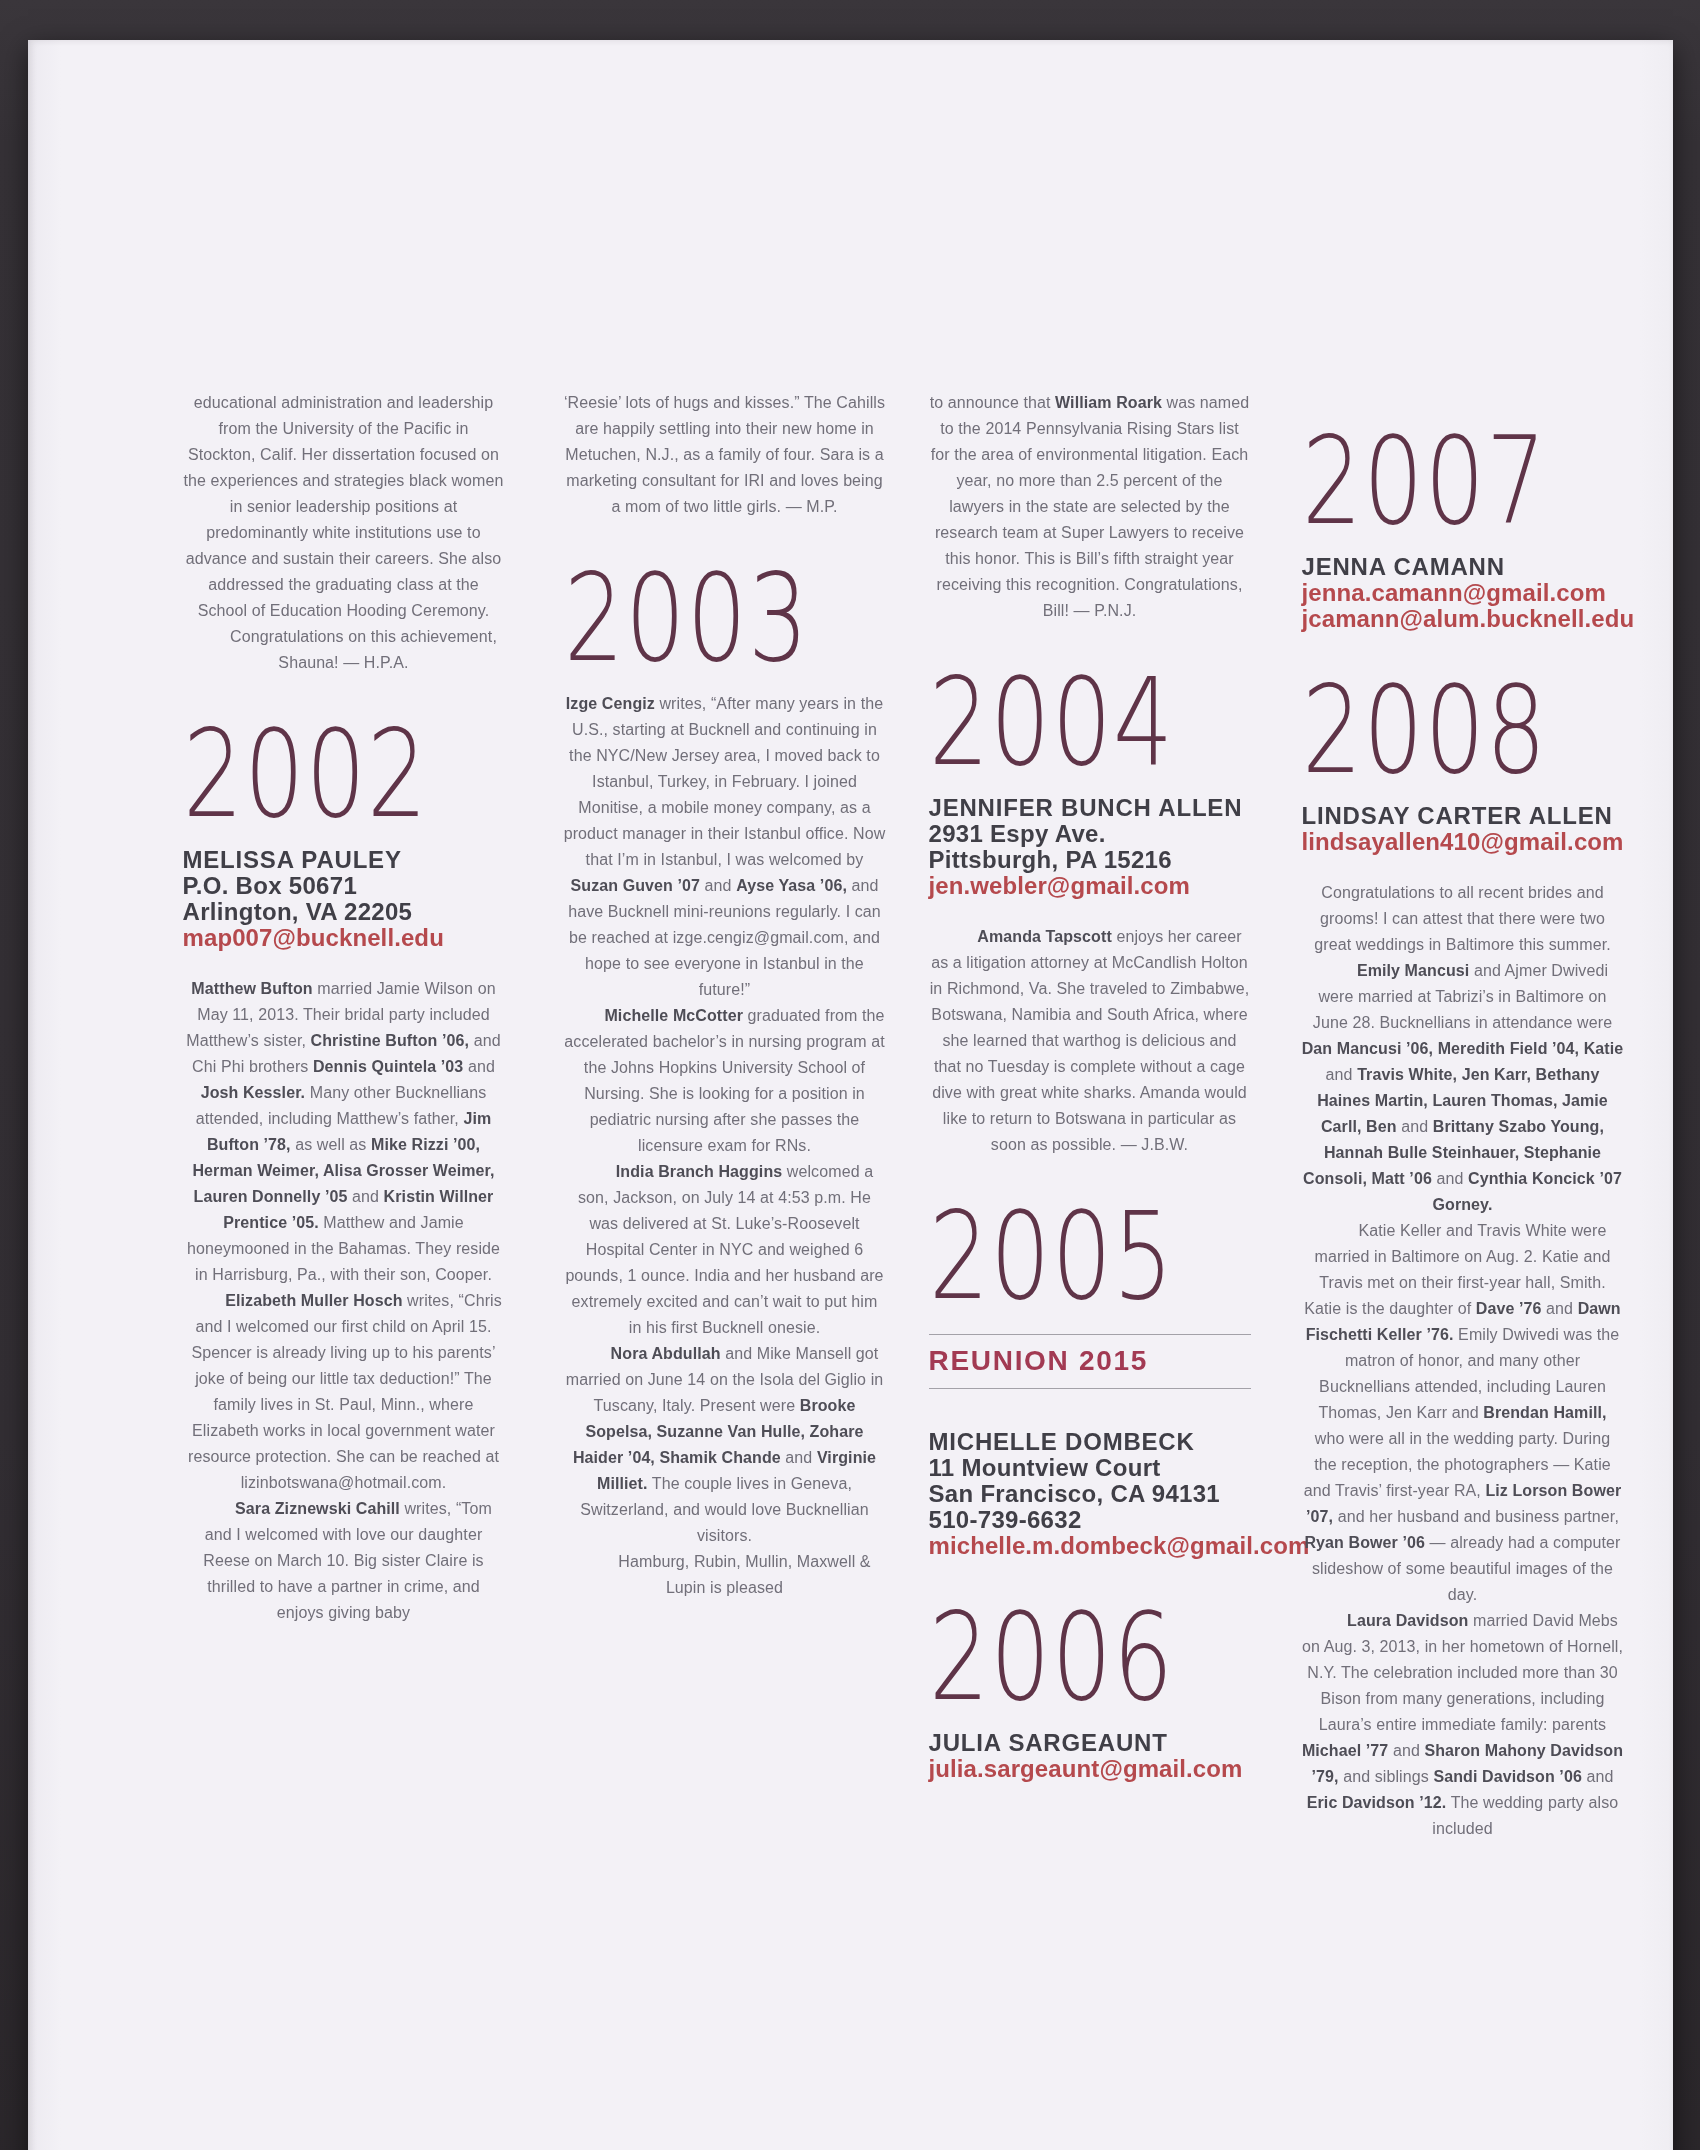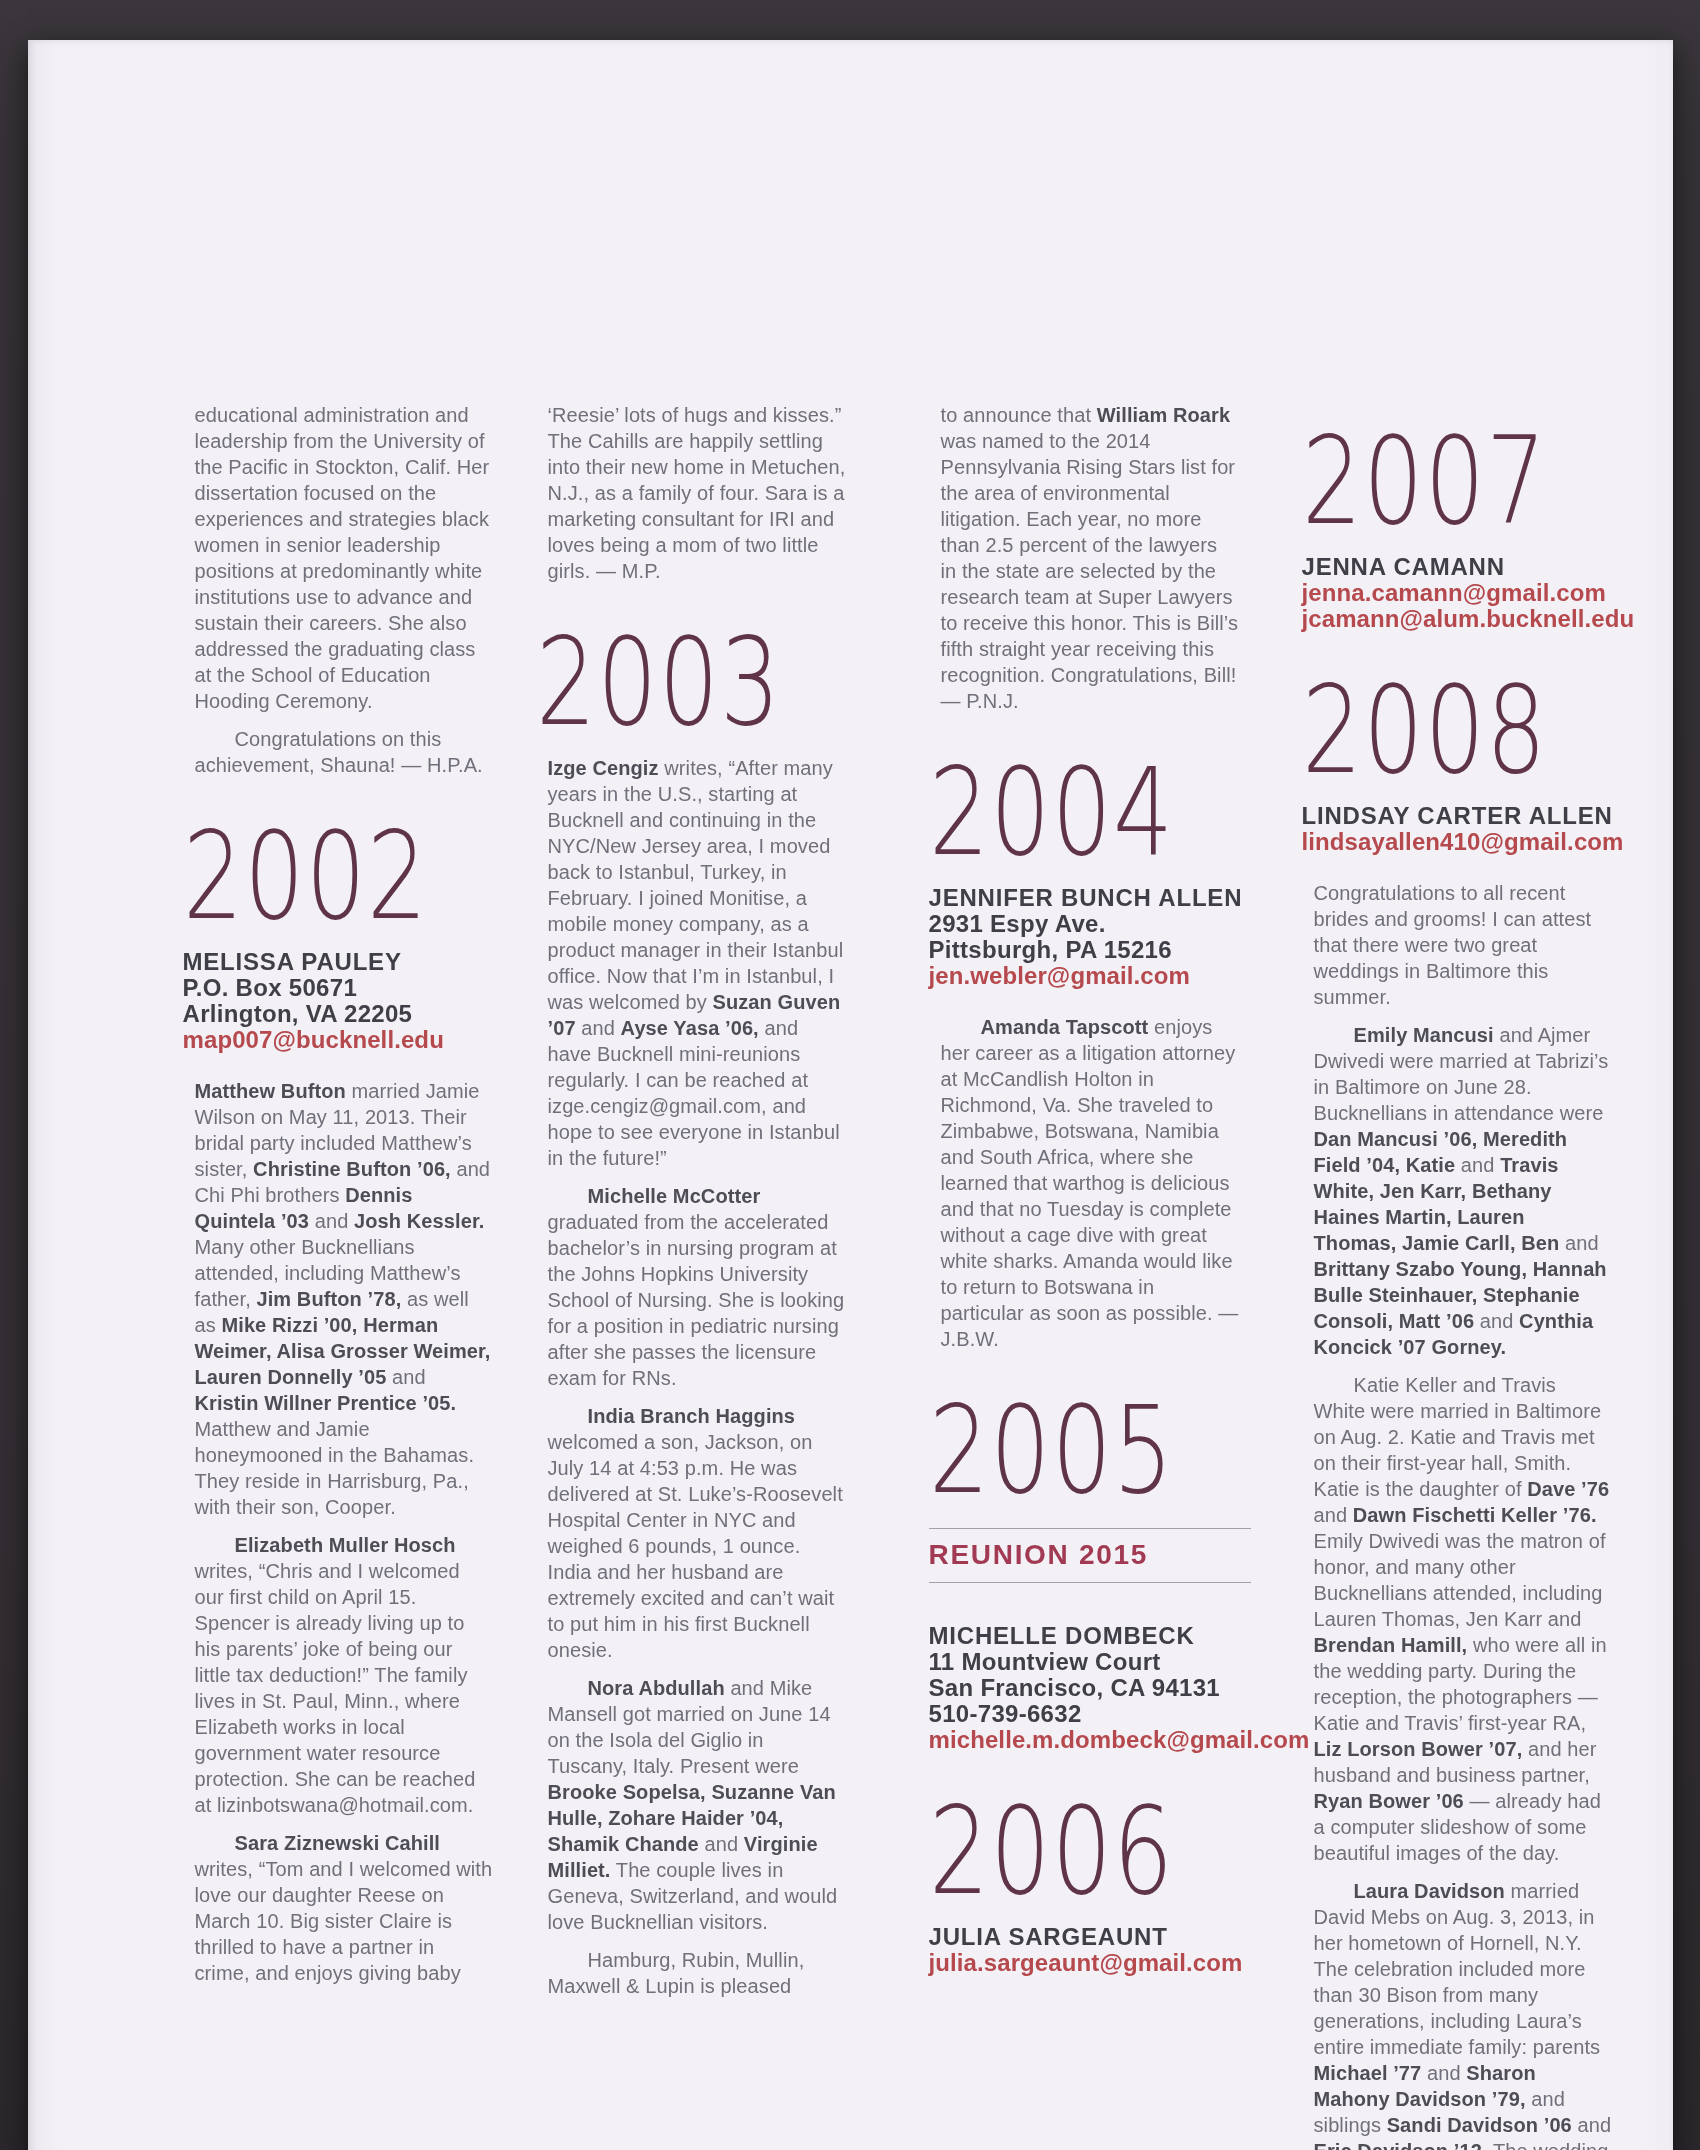--- a/index.html
+++ b/index.html
@@ -21,27 +21,27 @@
     background:linear-gradient(180deg,#3a363b 0%,#353136 6%,var(--surround-background) 60%,#2a262a 93%,#1f1c1f 97%,#1b181b 100%);
     font-family:"Liberation Sans","DejaVu Sans",sans-serif;
   }
   .page{
     position:absolute;left:27.5px;top:40px;width:1645px;height:2316px;
     background:linear-gradient(90deg,#eceaf0 0%,var(--page-background) 2%,var(--page-background) 98%,#efedf2 100%);
     box-shadow:0 7.7px 26px rgba(0,0,0,.55), inset 2.6px 0 7.7px rgba(40,35,45,.12);
   }
   .column{position:absolute;top:350px;width:322px;}
   .col-0{left:155px;}
-  .col-1{left:508px;}
+  .col-1{left:536px;}
   .col-2{left:901px;}
   .col-3{left:1274px;}
 
   .para{
-    margin:12px;font-size:20px;line-height:26px;color:var(--body-text);
-    letter-spacing:0.1px;text-align:left;
+    margin:0;font-size:16px;line-height:26px;color:var(--body-text);
+    letter-spacing:0.1px;text-align:center;
   }
   .para.indent{text-indent:40px;}
   .para b{font-weight:700;color:var(--bold-text);}
 
   .year{
     margin:48px 0 20px;line-height:.85;white-space:nowrap;
     font-family:"DejaVu Sans","Liberation Sans",sans-serif;
   }
   .column > .year:first-child{margin-top:41px;}
   .year .digits{

